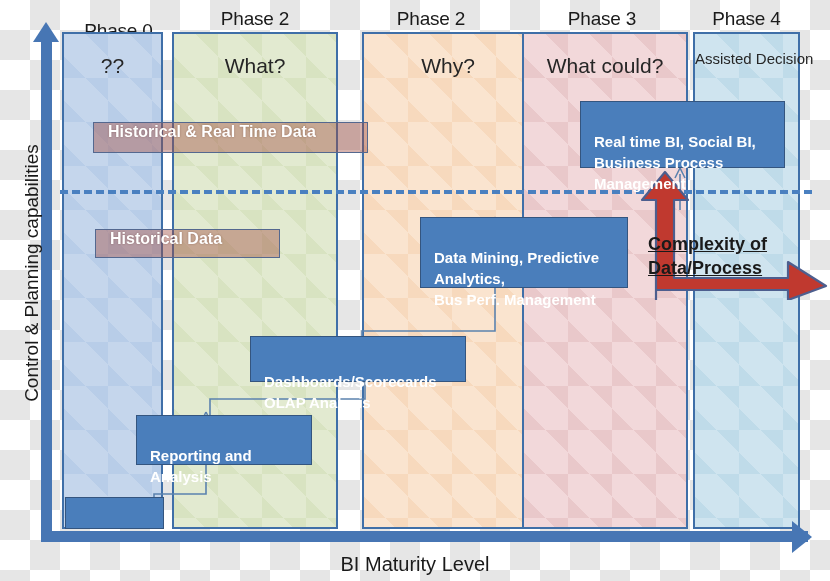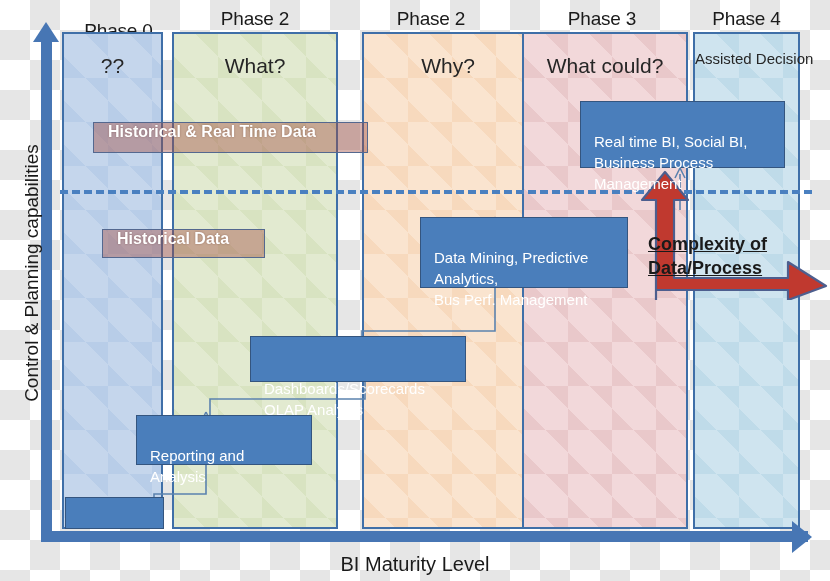--- a/index.html
+++ b/index.html
@@ -140,21 +140,21 @@
     text-shadow: 0 0 2px rgba(90,40,30,0.45);
   }
 
   
   .cap-box {
     position: absolute;
     background: #4a7ebb;
     border: 1px solid #34557f;
     box-sizing: border-box;
     color: #ffffff;
-    font-weight: normal;
+    font-weight: bold;
     font-size: 15px;
     line-height: 1.4;
     padding: 8px 10px 8px 13px;
     white-space: pre-line;
   }
 
   
   .connector {
     position: absolute;
     pointer-events: none;
@@ -217,21 +217,21 @@
               background-image:linear-gradient(45deg,#bfdbe9 25%,#cfe4ef 25%,#cfe4ef 75%,#bfdbe9 75%),linear-gradient(45deg,#bfdbe9 25%,#cfe4ef 25%,#cfe4ef 75%,#bfdbe9 75%);padding-left:19px;">
     <div class="phase-title small">Assisted
 Decision</div>
   </div>
 
   <div class="dashed-divider"></div>
 
   <div class="data-bar" style="left:93px;top:122px;width:275px;height:31px;">
     <span>Historical &amp; Real Time Data</span>
   </div>
-  <div class="data-bar" style="left:102px;top:229px;width:163px;height:29px;">
+  <div class="data-bar" style="left:95px;top:229px;width:185px;height:29px;">
     <span>Historical Data</span>
   </div>
 
   <svg class="connector" style="left:150px;top:400px;width:80px;height:105px;" viewBox="0 0 80 105">
     <path d="M 4 101 L 4 94 L 56 94 L 56 18" fill="none" stroke="#5b82ae" stroke-width="1.6"></path>
     <path d="M 56 12 L 51 22 M 56 12 L 61 22" fill="none" stroke="#5b82ae" stroke-width="1.6"></path>
   </svg>
 
   <svg class="connector" style="left:200px;top:325px;width:180px;height:100px;" viewBox="0 0 180 100">
     <path d="M 10 96 L 10 74 L 165 74 L 165 18" fill="none" stroke="#5b82ae" stroke-width="1.6"></path>
@@ -269,21 +269,21 @@
 
   <div class="cap-box" style="left:65px;top:497px;width:99px;height:32px;padding-top:6px;">
     <span>Raw Data</span>
   </div>
 
   <div class="cap-box" style="left:136px;top:415px;width:176px;height:50px;">
     <span>Reporting and
 Analysis</span>
   </div>
 
-  <div class="cap-box" style="left:250px;top:336px;width:216px;height:46px;padding-top:20px;">
+  <div class="cap-box" style="left:250px;top:336px;width:216px;height:46px;padding-top:13px;">
     <span>Dashboards/Scorecards
 OLAP Analysis</span>
   </div>
 
   <div class="cap-box" style="left:420px;top:217px;width:208px;height:71px;">
     <span>Data Mining, Predictive
 Analytics,
 Bus Perf. Management</span>
   </div>
 

